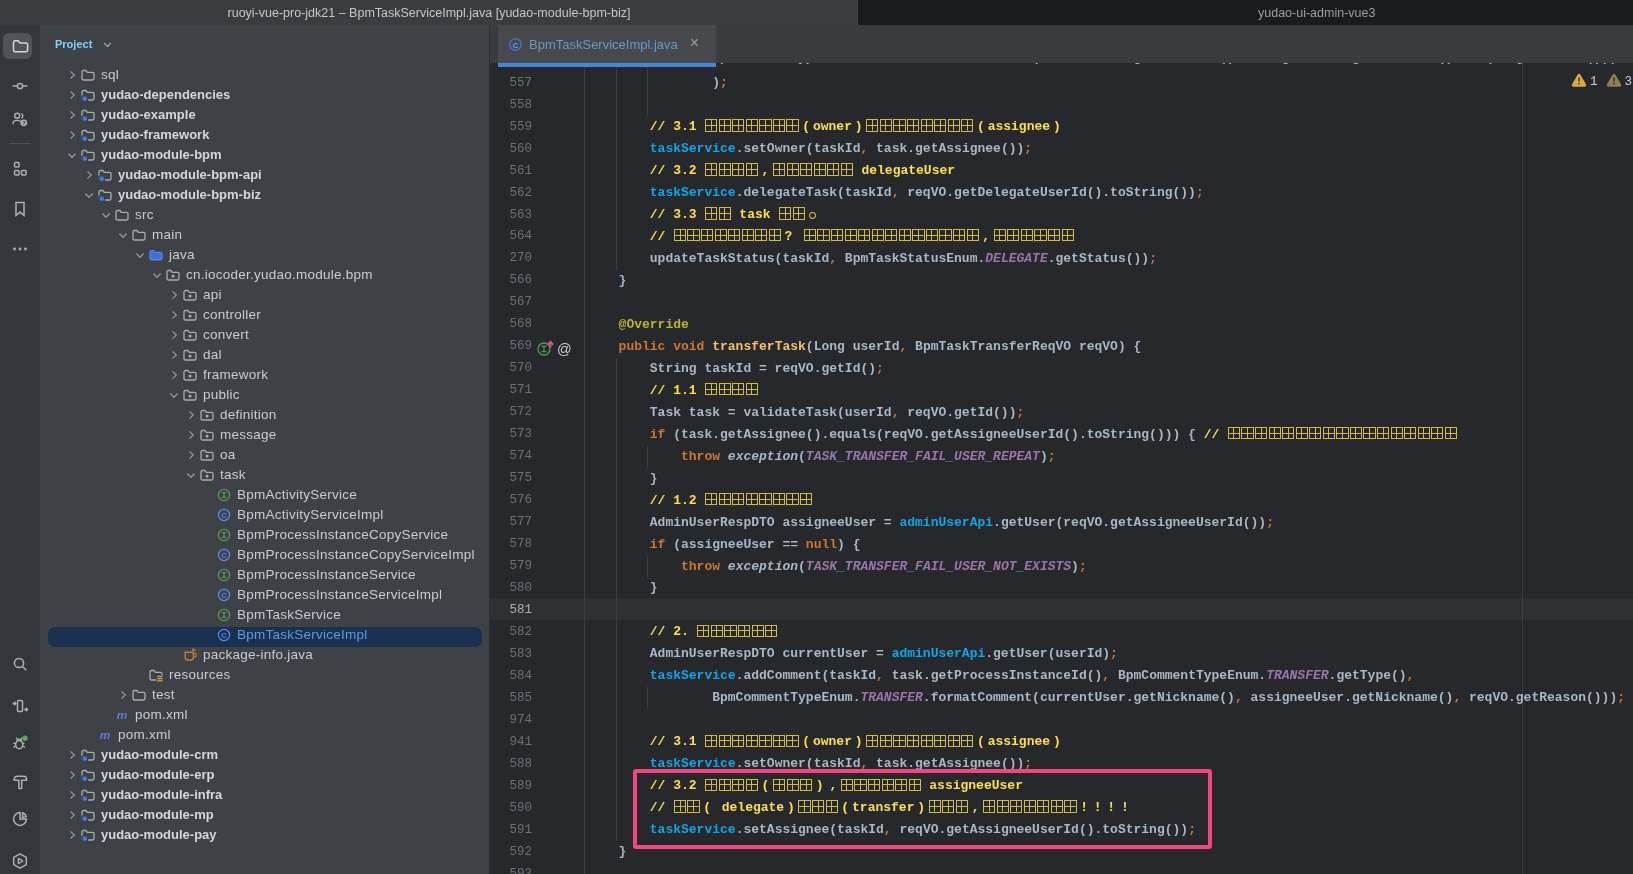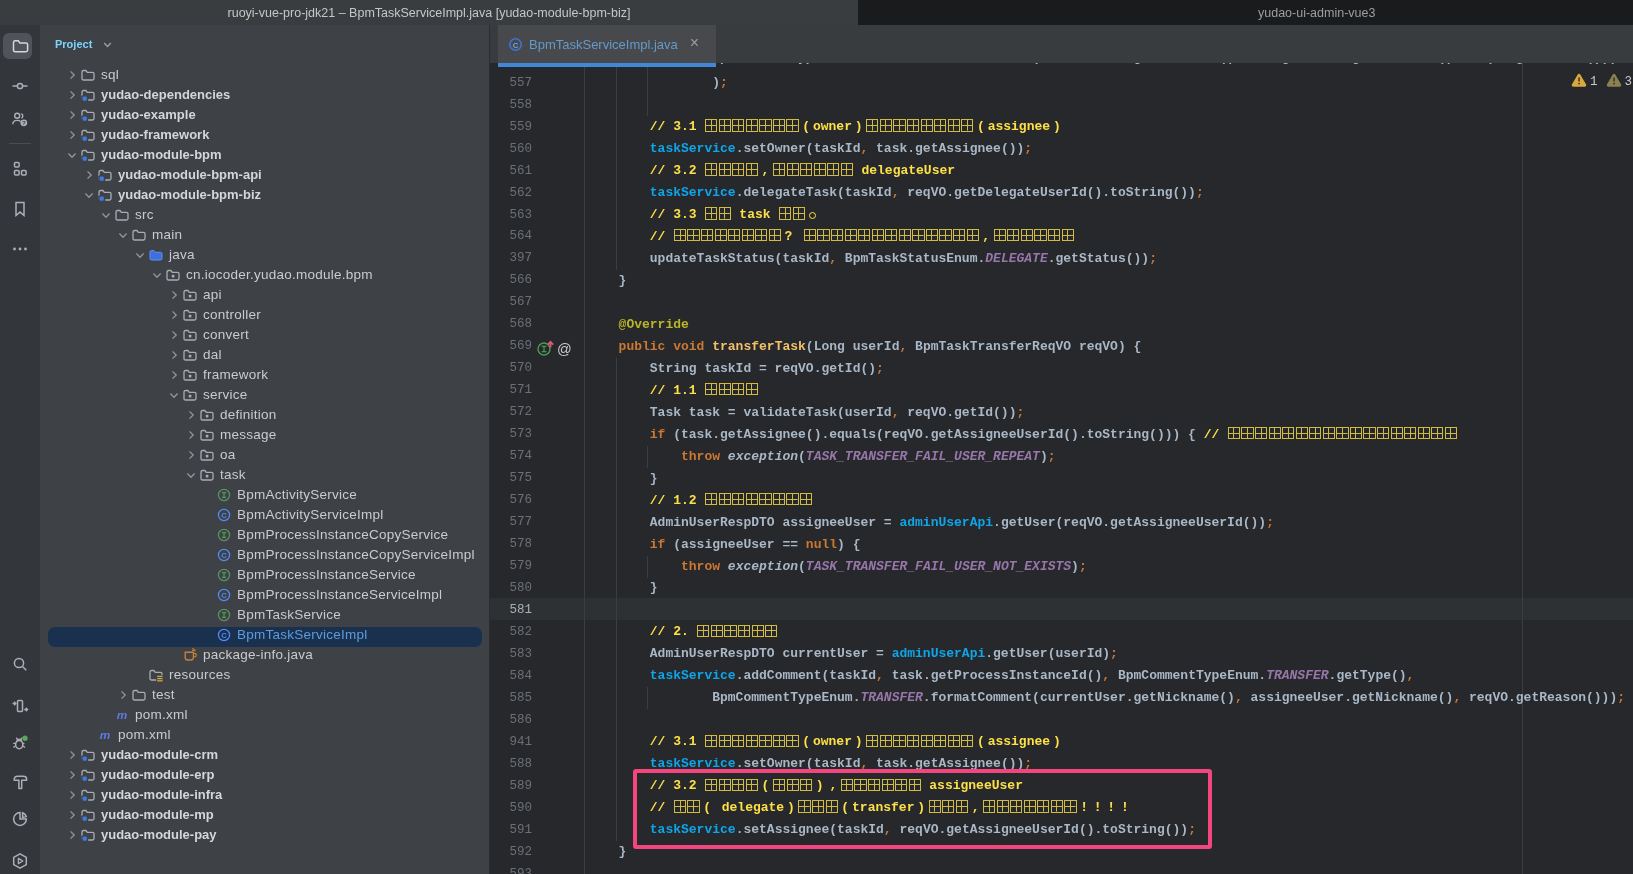--- a/index.html
+++ b/index.html
@@ -284,21 +284,21 @@
           <span class="lb">framework</span>
         </div>
 <div class="trow" style="padding-left:126px">
           <span class="chv"><svg width="16" height="16" viewBox="0 0 16 16">
               <path d="M4.4 6.5 L8 10.2 L11.6 6.5" fill="none" stroke="#93969c" stroke-width="1.3"></path>
             </svg></span>
           <span class="ic"><svg width="16" height="16" viewBox="0 0 16 16">
               <path d="M2 5 q0-1.5 1.5-1.5 h2.4 l1.4 1.8 h5.2 q1.5 0 1.5 1.5 v4.7 q0 1.5-1.5 1.5 h-9 Q2 13 2 11.5 Z" fill="none" stroke="#a9adb3" stroke-width="1.3"></path>
               <rect x="6.8" y="7.8" width="2.6" height="2.6" rx="0.6" fill="#a9adb3"></rect>
             </svg></span>
-          <span class="lb">service</span>
+          <span class="lb">public</span>
         </div>
 <div class="trow" style="padding-left:143px">
           <span class="chv"><svg width="16" height="16" viewBox="0 0 16 16">
               <path d="M6.5 4.4 L10.2 8 L6.5 11.6" fill="none" stroke="#93969c" stroke-width="1.3"></path>
             </svg></span>
           <span class="ic"><svg width="16" height="16" viewBox="0 0 16 16">
               <path d="M2 5 q0-1.5 1.5-1.5 h2.4 l1.4 1.8 h5.2 q1.5 0 1.5 1.5 v4.7 q0 1.5-1.5 1.5 h-9 Q2 13 2 11.5 Z" fill="none" stroke="#a9adb3" stroke-width="1.3"></path>
               <rect x="6.8" y="7.8" width="2.6" height="2.6" rx="0.6" fill="#a9adb3"></rect>
             </svg></span>
           <span class="lb">definition</span>
@@ -529,42 +529,42 @@
 <div class="nums">
 <div>556</div>
 <div>557</div>
 <div>558</div>
 <div>559</div>
 <div>560</div>
 <div>561</div>
 <div>562</div>
 <div>563</div>
 <div>564</div>
-<div>397</div>
+<div>270</div>
 <div>566</div>
 <div>567</div>
 <div>568</div>
 <div>569</div>
 <div>570</div>
 <div>571</div>
 <div>572</div>
 <div>573</div>
 <div>574</div>
 <div>575</div>
 <div>576</div>
 <div>577</div>
 <div>578</div>
 <div>579</div>
 <div>580</div>
 <div class="cur">581</div>
 <div>582</div>
 <div>583</div>
 <div>584</div>
 <div>585</div>
-<div>586</div>
+<div>974</div>
 <div>941</div>
 <div>588</div>
 <div>589</div>
 <div>590</div>
 <div>591</div>
 <div>592</div>
 <div>593</div>
 </div>
 <div class="code"><div class="cl"><span style="position:relative;top:-3.5px">                BpmCommentTypeEnum.<span class="pi">DELEGATE</span>.formatComment(currentUser.getNickname()<span class="o">,</span> delegateUser.getNickname()<span class="o">,</span> reqVO.getReason()))<span class="o">;</span></span></div><div class="cl">                )<span class="o">;</span></div><div class="cl"></div><div class="cl"><span class="c">        // 3.1 <i class="z"></i><i class="z"></i><i class="z"></i><i class="z"></i><i class="z"></i><i class="z"></i><i class="z"></i><span class="f">(</span>owner<span class="f">)</span><i class="z"></i><i class="z"></i><i class="z"></i><i class="z"></i><i class="z"></i><i class="z"></i><i class="z"></i><i class="z"></i><span class="f">(</span>assignee<span class="f">)</span></span></div><div class="cl"><span class="p">        taskService</span>.setOwner(taskId<span class="o">,</span> task.getAssignee())<span class="o">;</span></div><div class="cl"><span class="c">        // 3.2 <i class="z"></i><i class="z"></i><i class="z"></i><i class="z"></i><span class="f">,</span><i class="z"></i><i class="z"></i><i class="z"></i><i class="z"></i><i class="z"></i><i class="z"></i> delegateUser</span></div><div class="cl"><span class="p">        taskService</span>.delegateTask(taskId<span class="o">,</span> reqVO.getDelegateUserId().toString())<span class="o">;</span></div><div class="cl"><span class="c">        // 3.3 <i class="z"></i><i class="z"></i> task <i class="z"></i><i class="z"></i><i class="fc"></i></span></div><div class="cl"><span class="c">        // <i class="z"></i><i class="z"></i><i class="z"></i><i class="z"></i><i class="z"></i><i class="z"></i><i class="z"></i><i class="z"></i><span class="f">?</span> <i class="z"></i><i class="z"></i><i class="z"></i><i class="z"></i><i class="z"></i><i class="z"></i><i class="z"></i><i class="z"></i><i class="z"></i><i class="z"></i><i class="z"></i><i class="z"></i><i class="z"></i><span class="f">,</span><i class="z"></i><i class="z"></i><i class="z"></i><i class="z"></i><i class="z"></i><i class="z"></i></span></div><div class="cl">        updateTaskStatus(taskId<span class="o">,</span> BpmTaskStatusEnum.<span class="pi">DELEGATE</span>.getStatus())<span class="o">;</span></div><div class="cl">    }</div><div class="cl"></div><div class="cl"><span class="m">    @Override</span></div><div class="cl"><span class="o">    public void </span><span class="y">transferTask</span>(Long userId<span class="o">,</span> BpmTaskTransferReqVO reqVO) {</div><div class="cl">        String taskId = reqVO.getId()<span class="o">;</span></div><div class="cl"><span class="c">        // 1.1 <i class="z"></i><i class="z"></i><i class="z"></i><i class="z"></i></span></div><div class="cl">        Task task = validateTask(userId<span class="o">,</span> reqVO.getId())<span class="o">;</span></div><div class="cl"><span class="o">        if </span>(task.getAssignee().equals(reqVO.getAssigneeUserId().toString())) { <span class="c">// <i class="z"></i><i class="z"></i><i class="z"></i><i class="z"></i><i class="z"></i><i class="z"></i><i class="z"></i><i class="z"></i><i class="z"></i><i class="z"></i><i class="z"></i><i class="z"></i><i class="z"></i><i class="z"></i><i class="z"></i><i class="z"></i><i class="z"></i></span></div><div class="cl"><span class="o">            throw </span><span class="i">exception</span>(<span class="pi">TASK_TRANSFER_FAIL_USER_REPEAT</span>)<span class="o">;</span></div><div class="cl">        }</div><div class="cl"><span class="c">        // 1.2 <i class="z"></i><i class="z"></i><i class="z"></i><i class="z"></i><i class="z"></i><i class="z"></i><i class="z"></i><i class="z"></i></span></div><div class="cl">        AdminUserRespDTO assigneeUser = <span class="p">adminUserApi</span>.getUser(reqVO.getAssigneeUserId())<span class="o">;</span></div><div class="cl"><span class="o">        if </span>(assigneeUser == <span class="o">null</span>) {</div><div class="cl"><span class="o">            throw </span><span class="i">exception</span>(<span class="pi">TASK_TRANSFER_FAIL_USER_NOT_EXISTS</span>)<span class="o">;</span></div><div class="cl">        }</div><div class="cl"></div><div class="cl"><span class="c">        // 2. <i class="z"></i><i class="z"></i><i class="z"></i><i class="z"></i><i class="z"></i><i class="z"></i></span></div><div class="cl">        AdminUserRespDTO currentUser = <span class="p">adminUserApi</span>.getUser(userId)<span class="o">;</span></div><div class="cl"><span class="p">        taskService</span>.addComment(taskId<span class="o">,</span> task.getProcessInstanceId()<span class="o">,</span> BpmCommentTypeEnum.<span class="pi">TRANSFER</span>.getType()<span class="o">,</span></div><div class="cl">                BpmCommentTypeEnum.<span class="pi">TRANSFER</span>.formatComment(currentUser.getNickname()<span class="o">,</span> assigneeUser.getNickname()<span class="o">,</span> reqVO.getReason()))<span class="o">;</span></div><div class="cl"></div><div class="cl"><span class="c">        // 3.1 <i class="z"></i><i class="z"></i><i class="z"></i><i class="z"></i><i class="z"></i><i class="z"></i><i class="z"></i><span class="f">(</span>owner<span class="f">)</span><i class="z"></i><i class="z"></i><i class="z"></i><i class="z"></i><i class="z"></i><i class="z"></i><i class="z"></i><i class="z"></i><span class="f">(</span>assignee<span class="f">)</span></span></div><div class="cl"><span class="p">        taskService</span>.setOwner(taskId<span class="o">,</span> task.getAssignee())<span class="o">;</span></div><div class="cl"><span class="c">        // 3.2 <i class="z"></i><i class="z"></i><i class="z"></i><i class="z"></i><span class="f">(</span><i class="z"></i><i class="z"></i><i class="z"></i><span class="f">)</span><span class="f">,</span><i class="z"></i><i class="z"></i><i class="z"></i><i class="z"></i><i class="z"></i><i class="z"></i> assigneeUser</span></div><div class="cl"><span class="c">        // <i class="z"></i><i class="z"></i><span class="f">(</span> delegate<span class="f">)</span><i class="z"></i><i class="z"></i><i class="z"></i><span class="f">(</span>transfer<span class="f">)</span><i class="z"></i><i class="z"></i><i class="z"></i><span class="f">,</span><i class="z"></i><i class="z"></i><i class="z"></i><i class="z"></i><i class="z"></i><i class="z"></i><i class="z"></i><span class="f">!</span><span class="f">!</span><span class="f">!</span><span class="f">!</span></span></div><div class="cl"><span class="p">        taskService</span>.setAssignee(taskId<span class="o">,</span> reqVO.getAssigneeUserId().toString())<span class="o">;</span></div><div class="cl">    }</div><div class="cl"></div></div>
 <div class="gicons"><svg width="21" height="18" viewBox="0 0 21 18">

